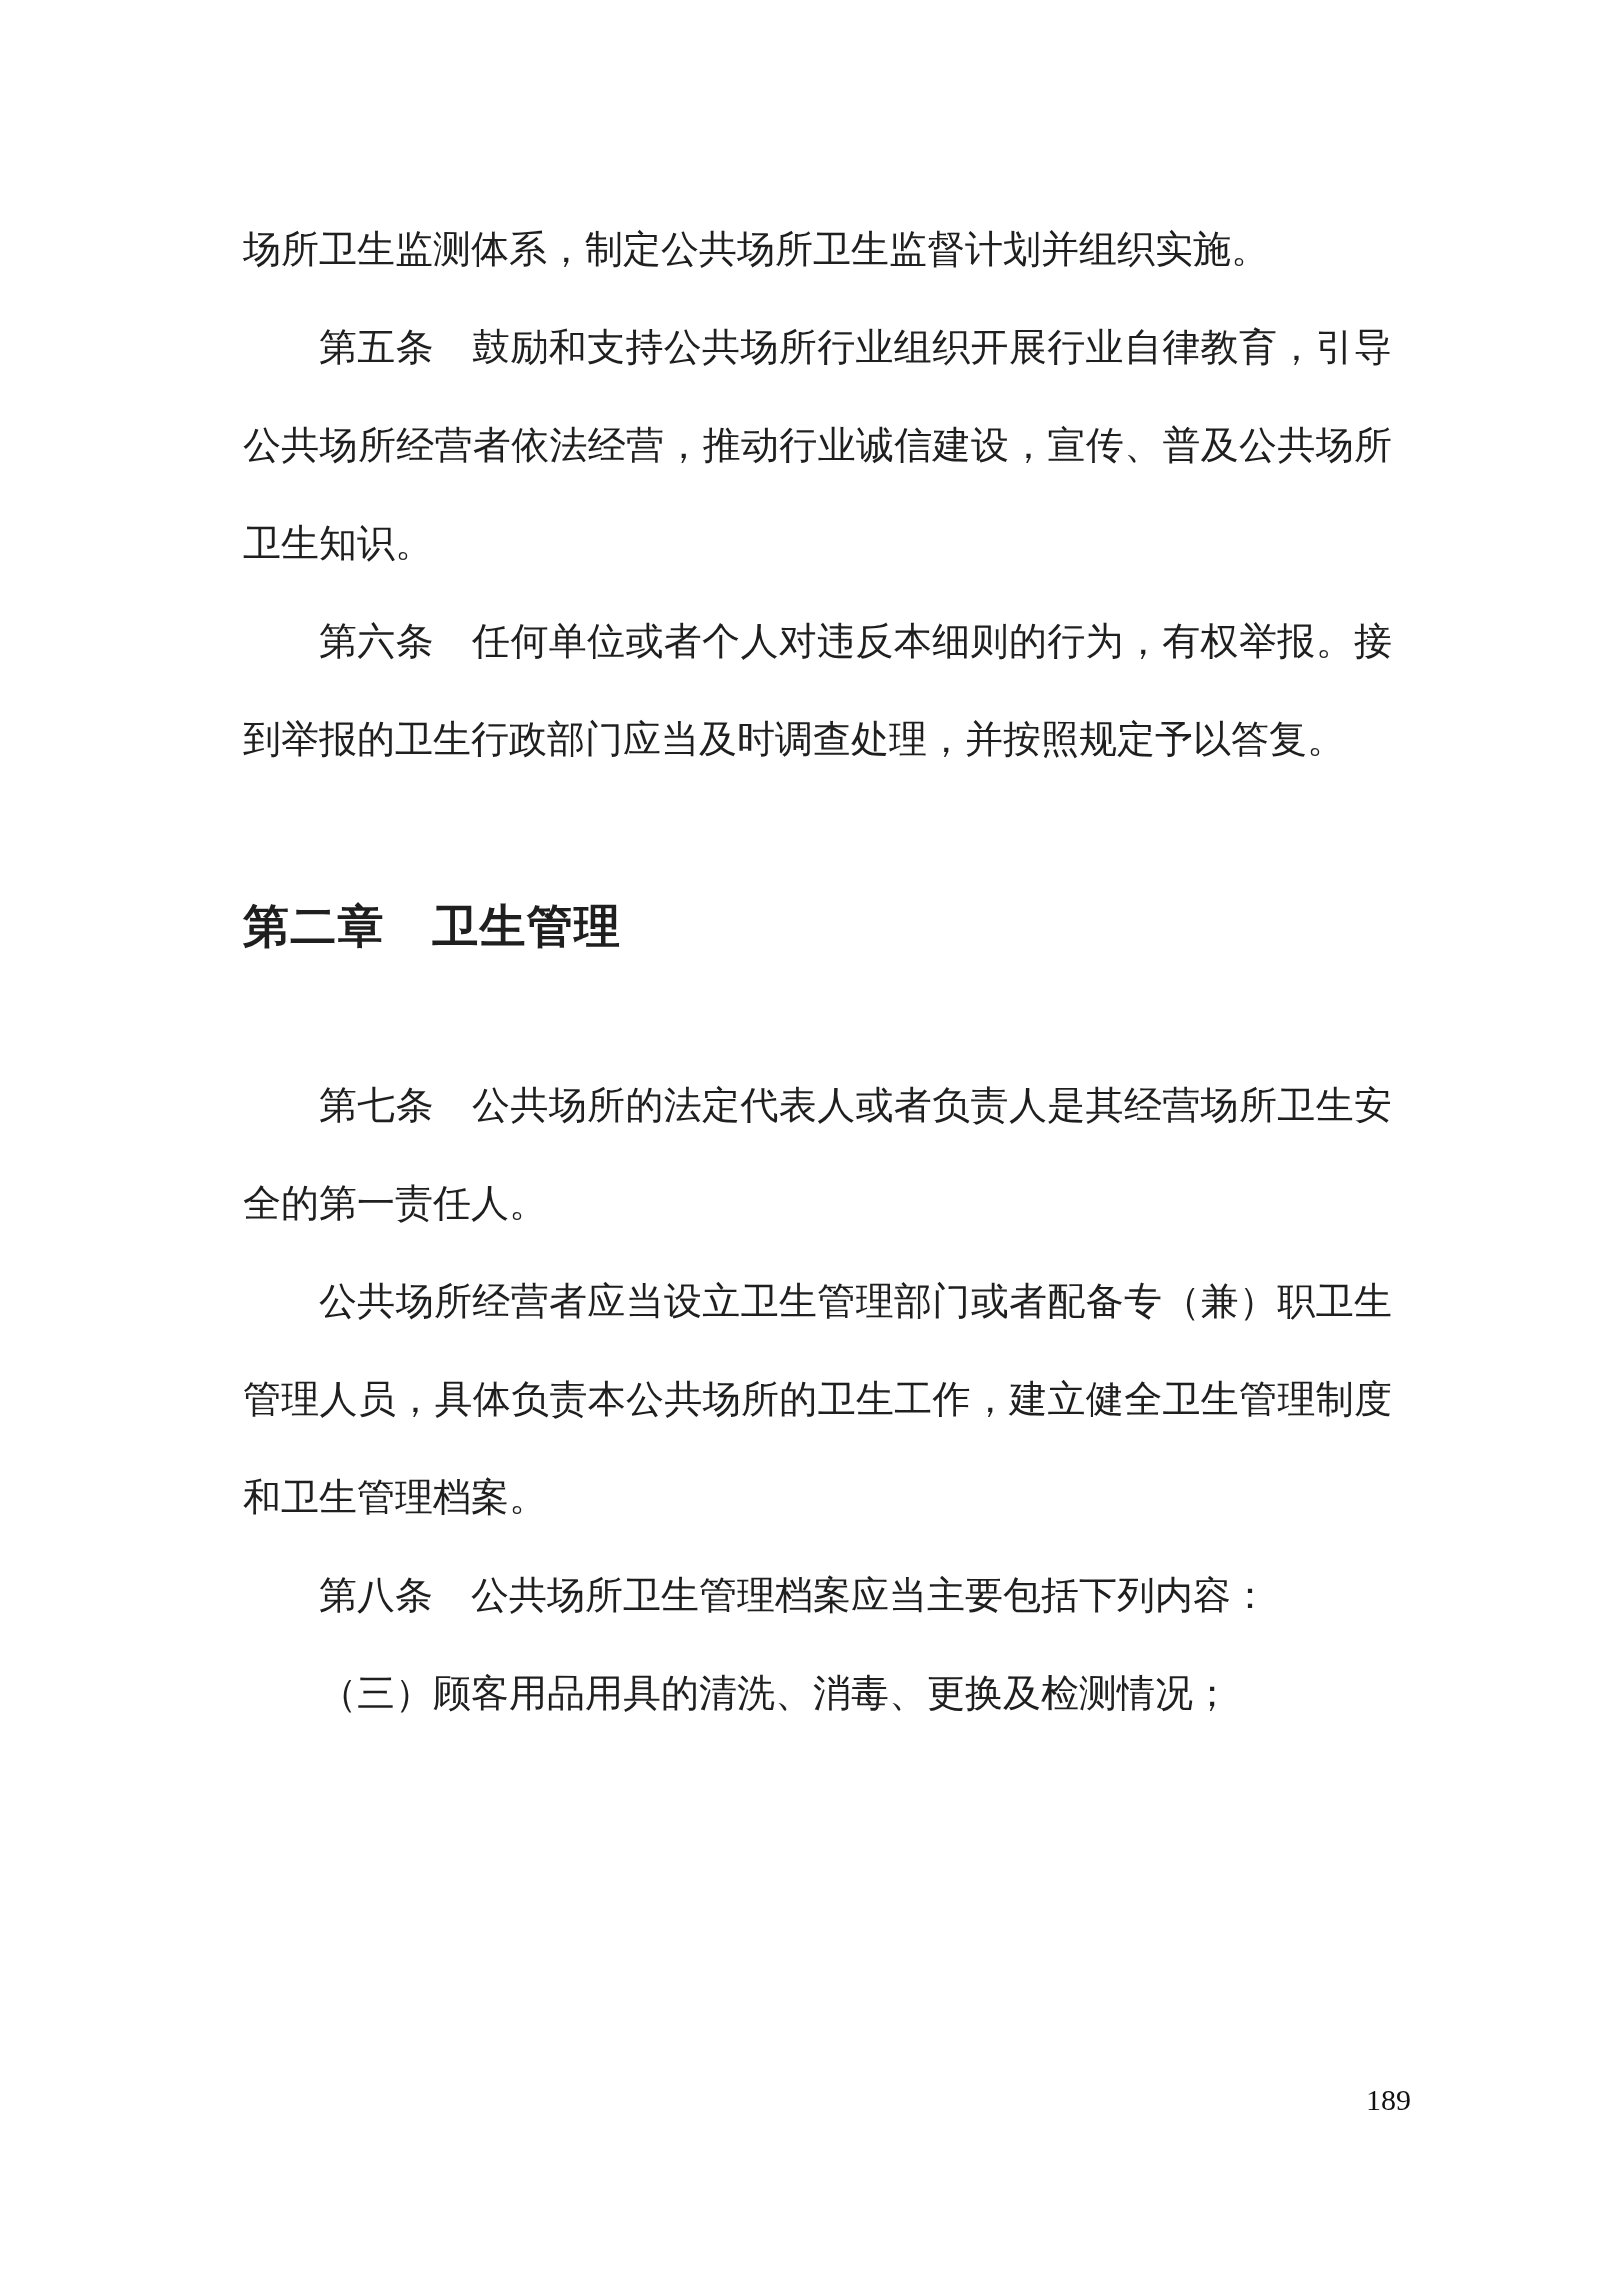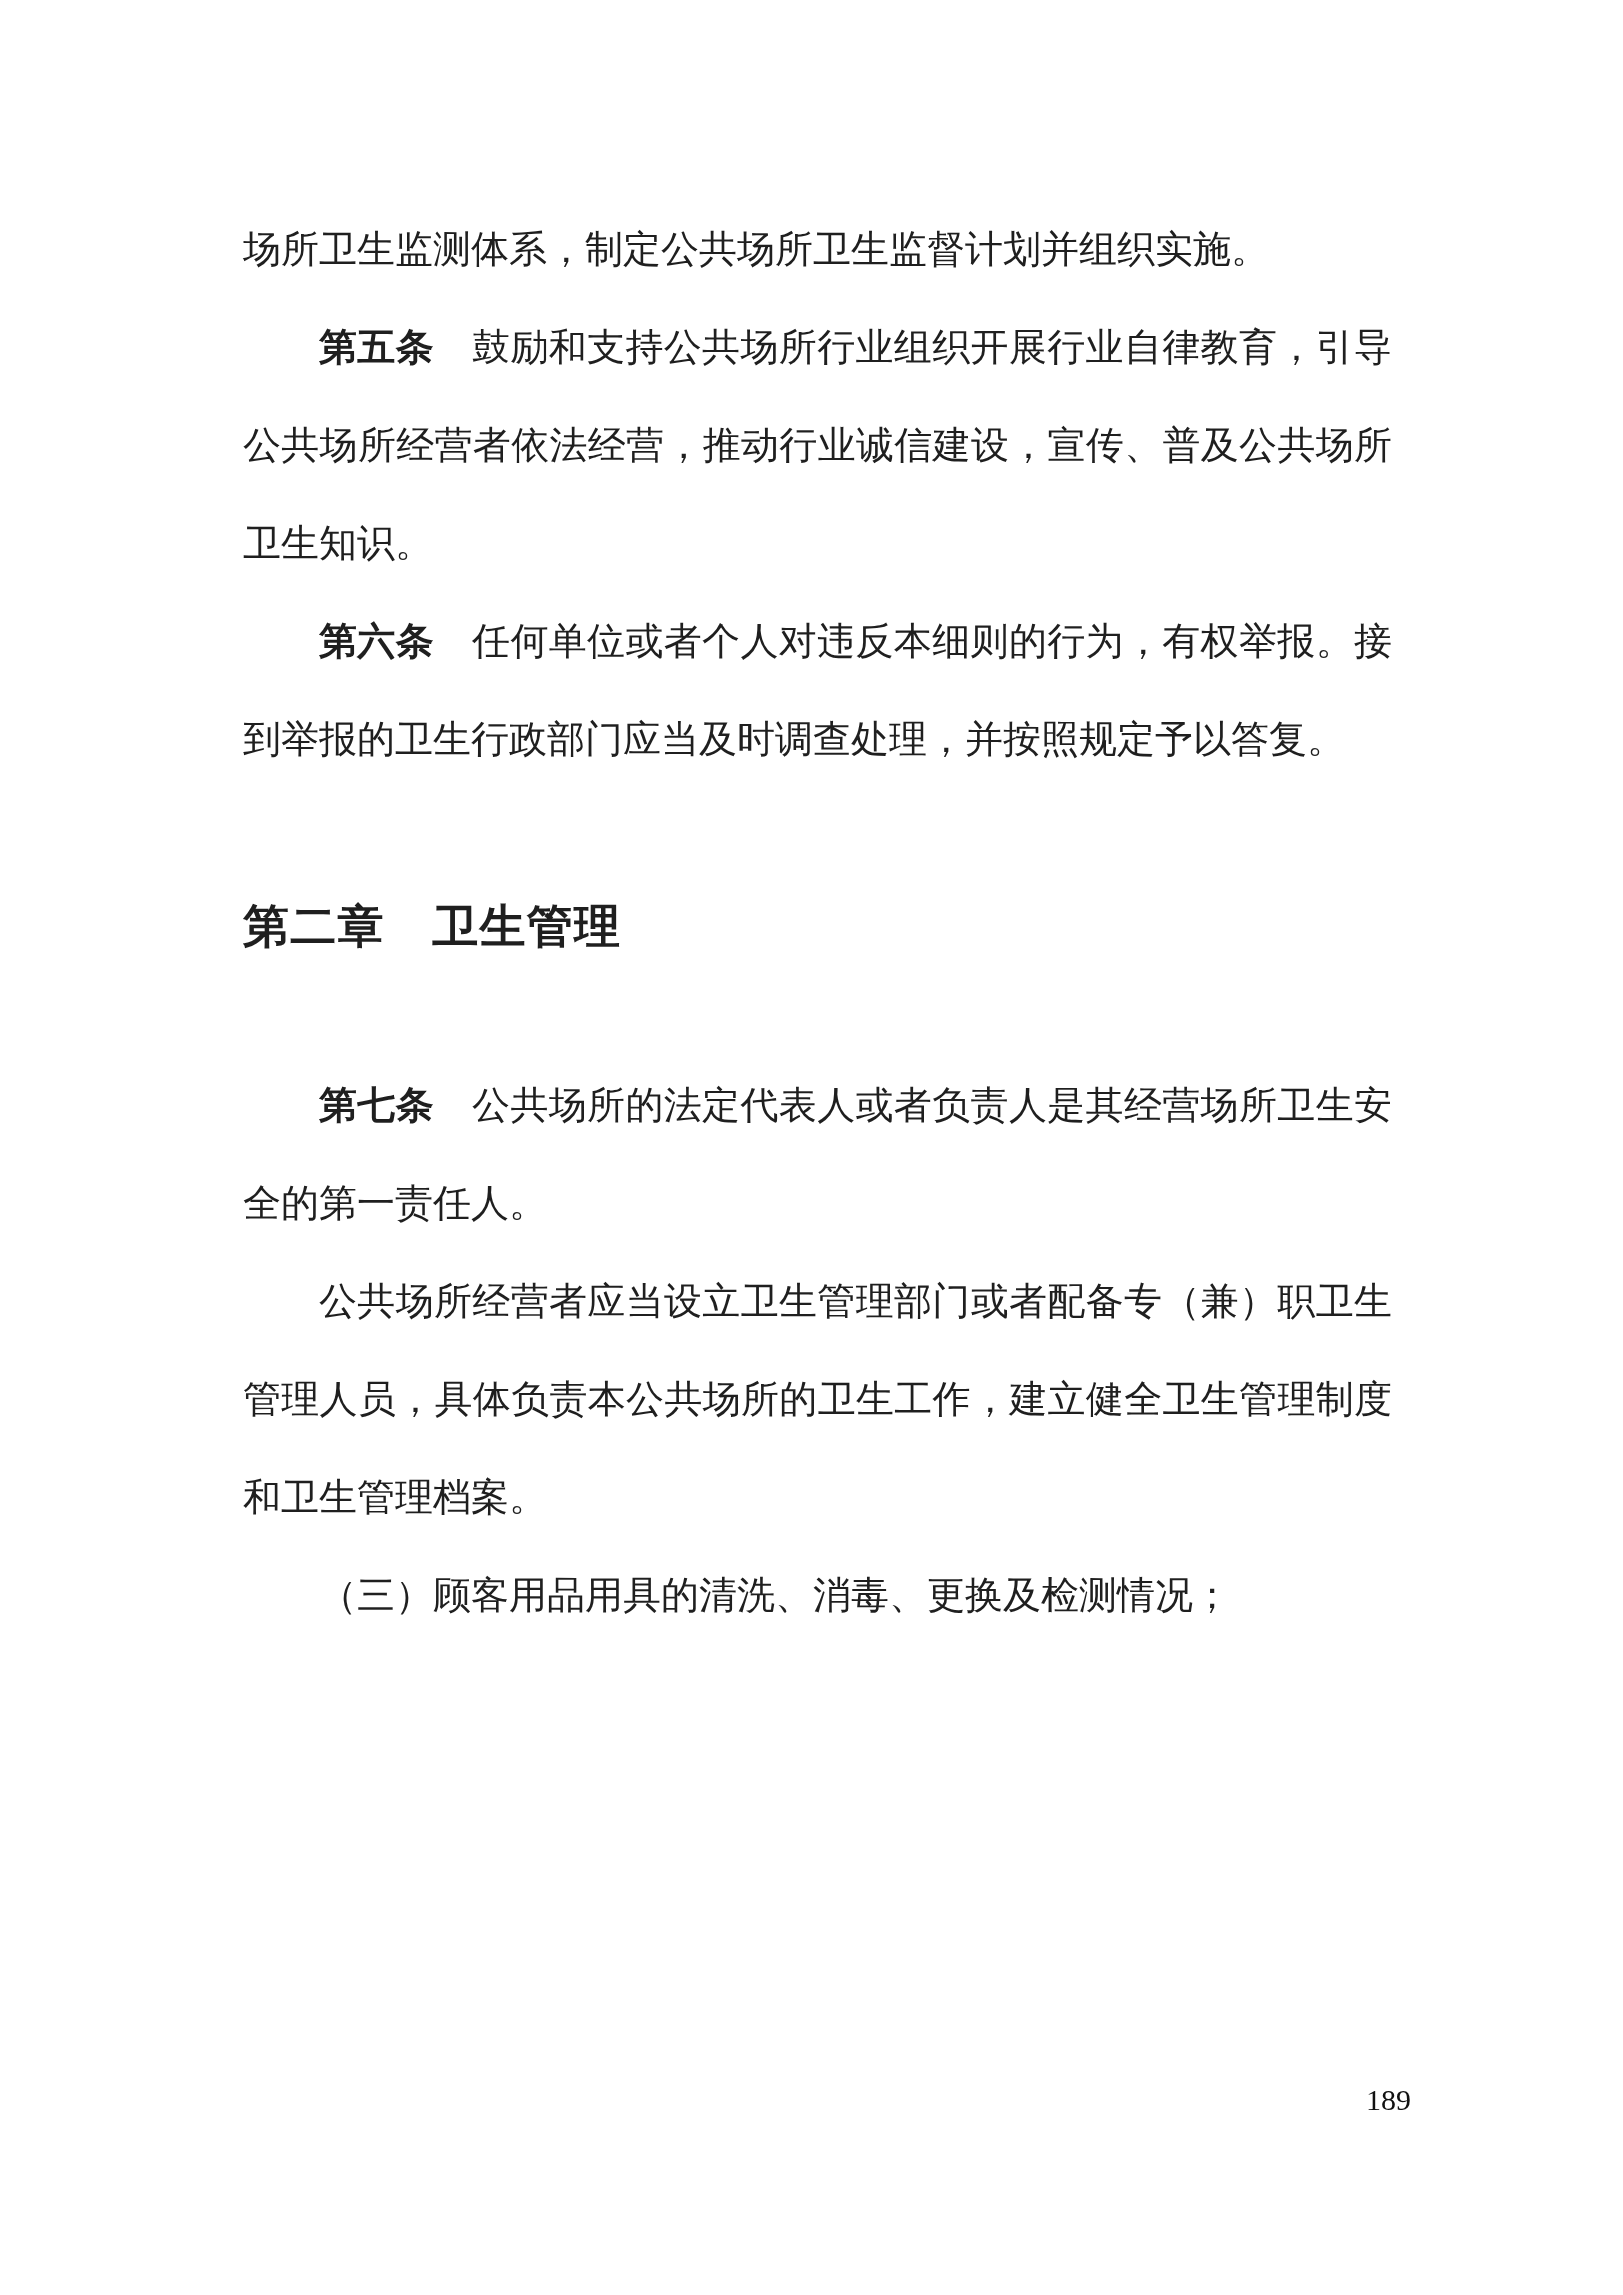--- a/index.html
+++ b/index.html
@@ -32,21 +32,21 @@
     font-size: 38px;
     line-height: 98px;
     text-align: justify;
     text-justify: inter-ideograph;
     letter-spacing: 0;
   }
   .paragraph.indent {
     text-indent: 76px;
   }
   .article-label {
-    font-weight: bold;
+    font-weight: normal;
     margin-right: 38px;
   }
   .chapter-heading {
     margin: 90px 0 80px 0;
     font-size: 46px;
     font-weight: bold;
     text-align: left;
     line-height: 98px;
     text-indent: 0;
     letter-spacing: 1.3px;
@@ -66,19 +66,20 @@
 <body>
 
 <div class="page">
   <div class="content" id="content">
       <p class="paragraph"><span>场所卫生监测体系，制定公共场所卫生监督计划并组织实施。</span></p>
       <p class="paragraph indent"><span class="article-label">第五条</span><span>鼓励和支持公共场所行业组织开展行业自律教育，引导公共场所经营者依法经营，推动行业诚信建设，宣传、普及公共场所卫生知识。</span></p>
       <p class="paragraph indent"><span class="article-label">第六条</span><span>任何单位或者个人对违反本细则的行为，有权举报。接到举报的卫生行政部门应当及时调查处理，并按照规定予以答复。</span></p>
       <h2 class="chapter-heading">第二章　卫生管理</h2>
       <p class="paragraph indent"><span class="article-label">第七条</span><span>公共场所的法定代表人或者负责人是其经营场所卫生安全的第一责任人。</span></p>
       <p class="paragraph indent"><span>公共场所经营者应当设立卫生管理部门或者配备专（兼）职卫生管理人员，具体负责本公共场所的卫生工作，建立健全卫生管理制度和卫生管理档案。</span></p>
+      <p class="paragraph indent"><span class="article-label">第八条</span><span>公共场所卫生管理档案应当主要包括下列内容：</span></p>
       <p class="paragraph indent"><span>（三）顾客用品用具的清洗、消毒、更换及检测情况；</span></p>
     </div>
   <div class="footer">
     <span>189</span>
   </div>
 </div>
 
 
 </body></html>

